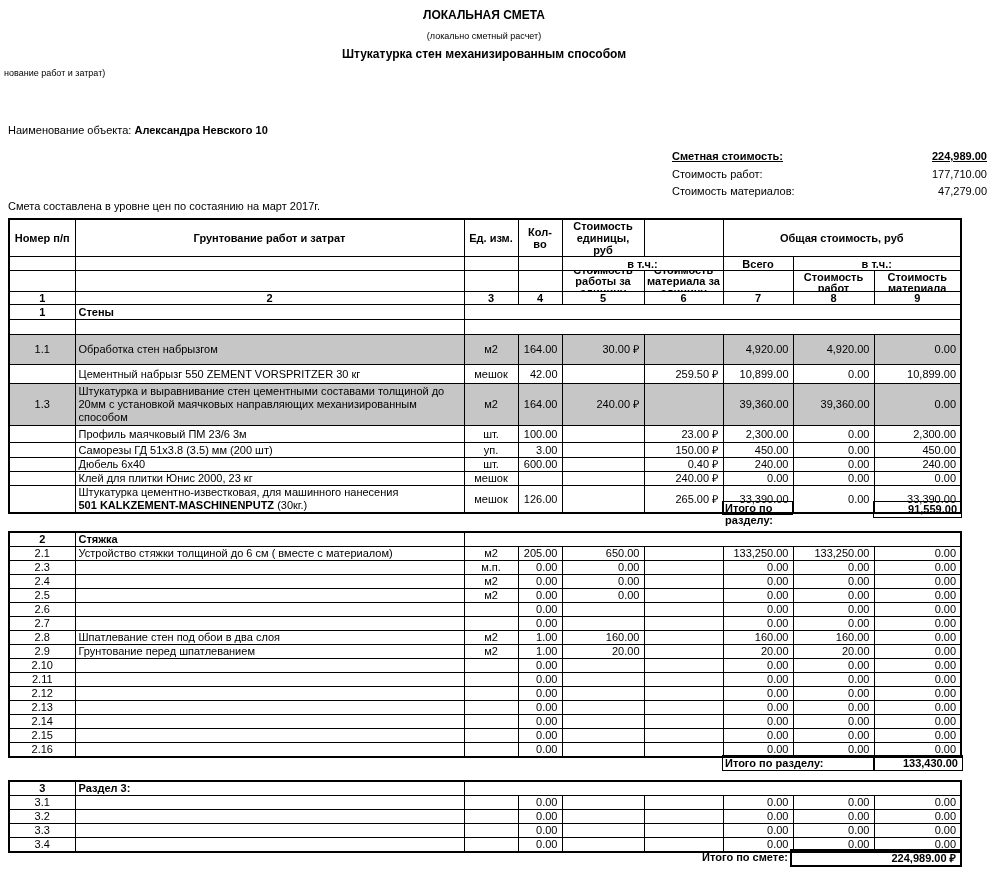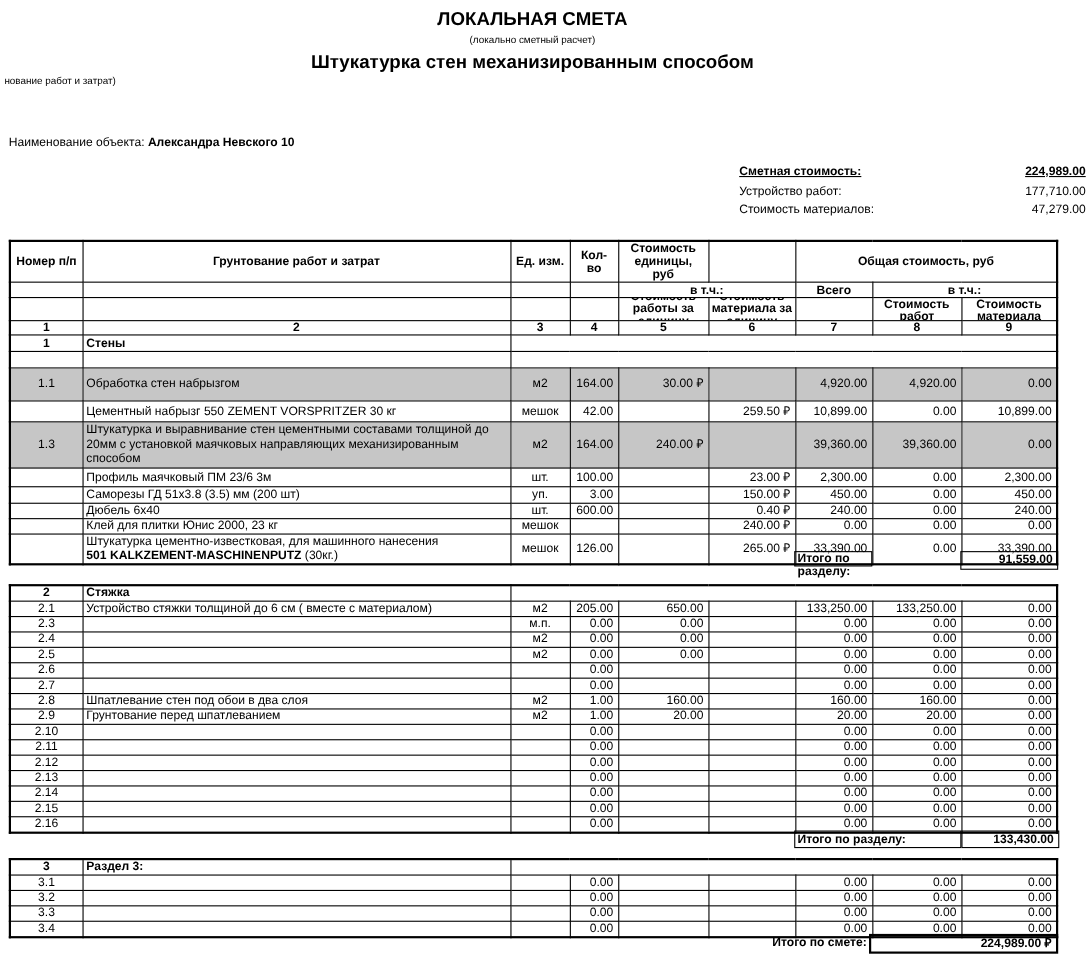--- a/index.html
+++ b/index.html
@@ -1,19 +1,19 @@
 <!DOCTYPE html>
 <html><head>
 <meta charset="utf-8">
 <style>
   html,body{margin:0;padding:0;background:#fff;}
   #page{position:relative;width:988px;height:870px;background:#fff;
         font-family:"Liberation Sans",sans-serif;color:#000;overflow:hidden;}
   .abs{position:absolute;}
-  .title{font-weight:bold;font-size:17px;text-align:center;width:952px;left:8px;}
+  .title{font-weight:bold;font-size:12px;text-align:center;width:952px;left:8px;}
   .sub{font-size:9px;text-align:center;width:952px;left:8px;}
   .note{font-size:9px;}
   .objline{font-size:11px;}
   .pricenote{font-size:11px;}
   .b{font-weight:bold;}
   .c{text-align:center;}
   .r{text-align:right;}
   .l{text-align:left;}
   
   #summary{left:672px;top:150px;width:315px;font-size:11px;}
@@ -55,29 +55,30 @@
   <div class="abs objline" style="left:8px;top:124px;">
     <span>Наименование объекта: </span><b>Александра Невского 10</b>
   </div>
 
   <div id="summary" class="abs">
     <div class="srow em">
       <span>Сметная стоимость:</span>
       <span>224,989.00</span>
     </div>
     <div class="srow">
-      <span>Устройство работ:</span>
+      <span>Стоимость работ:</span>
       <span>177,710.00</span>
     </div>
     <div class="srow">
       <span>Стоимость материалов:</span>
       <span>47,279.00</span>
     </div>
   </div>
 
+  <div class="abs pricenote" style="left:8px;top:200px;">Смета составлена в уровне цен по состаянию на март 2017г.</div>
 
   <table class="est abs" style="left:8px;top:218px;">
     <colgroup>
       <col style="width:66px;">
         <col style="width:389px;">
         <col style="width:54px;">
         <col style="width:44px;">
       <col style="width:82px;">
         <col style="width:79px;">
         <col style="width:70px;">

